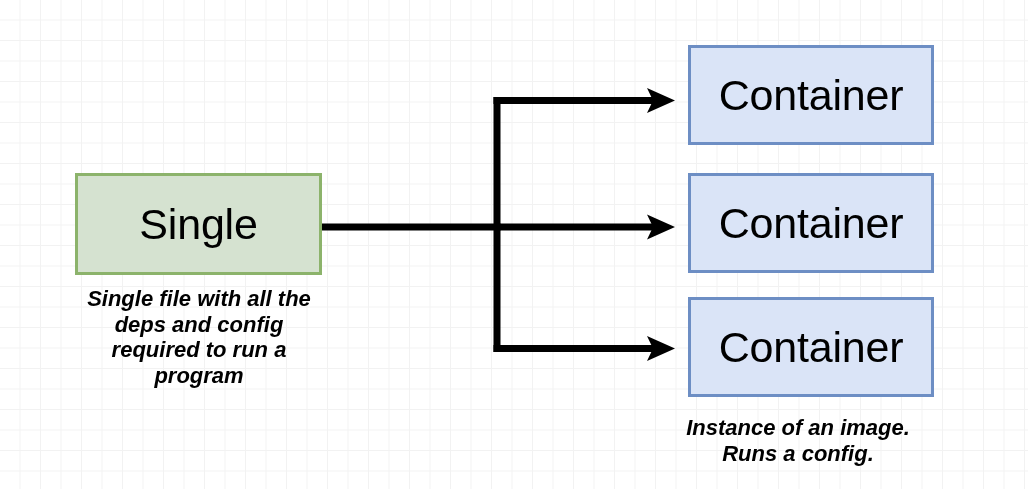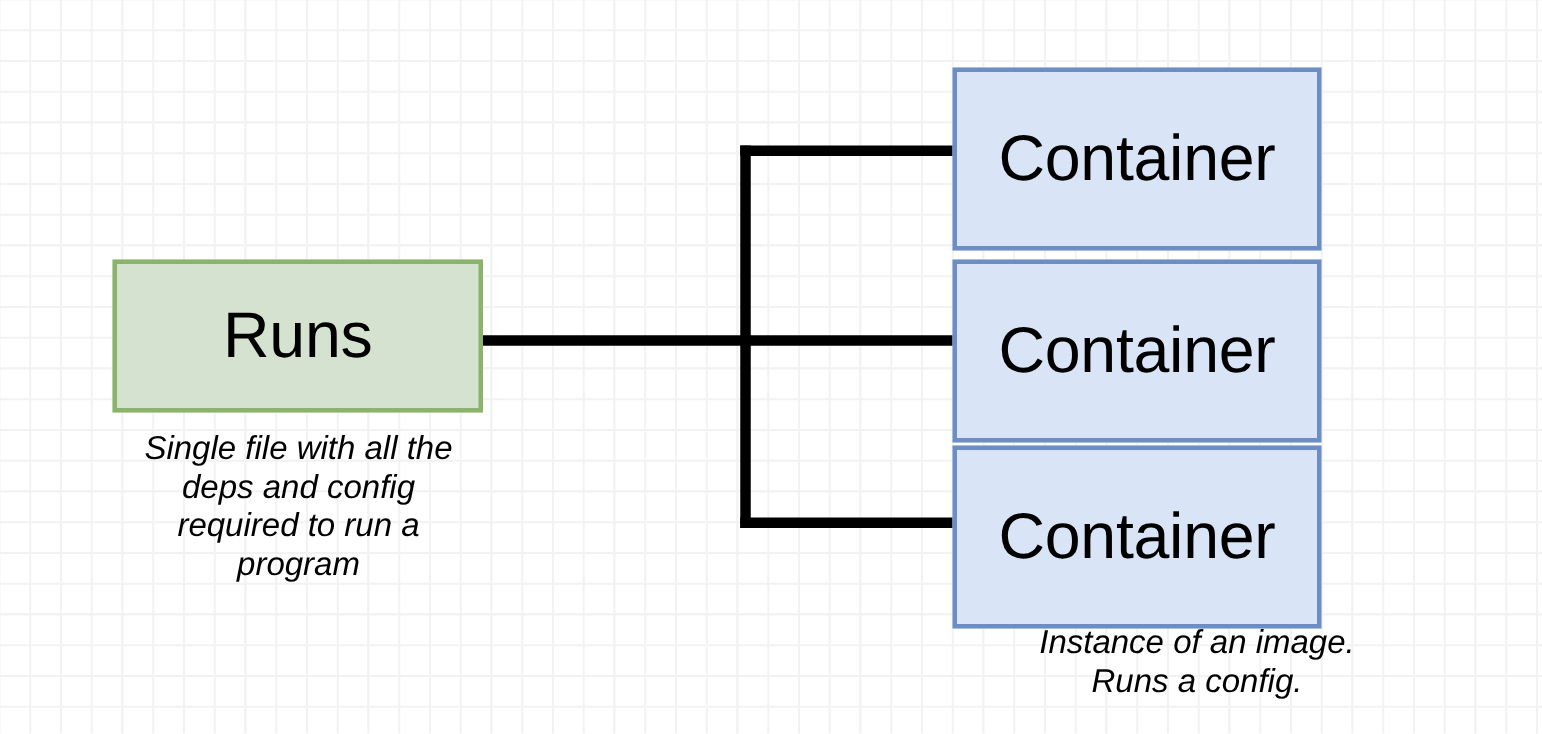--- a/index.html
+++ b/index.html
@@ -53,36 +53,36 @@
   .node.image-node {
     left: 75px;
     top: 173px;
     width: 247px;
     height: 102px;
     background: #d5e2d0;
     border: 3px solid #8cb36b;
   }
 
   .node.container-node {
-    left: 635px;
+    left: 688px;
     width: 246px;
-    height: 122px;
+    height: 100px;
     background: #dae4f7;
     border: 3px solid #6d8ec4;
     text-align: center;
   }
   .node.container-1 { top: 45px; }
   .node.container-2 { top: 173px; }
   .node.container-3 { top: 297px; }
 
   
   .caption {
     position: absolute;
     font-style: italic;
-    font-weight: normal;
+    font-weight: bold;
     color: #000000;
     text-align: center;
     line-height: 1.16;
     white-space: pre-line;
     user-select: none;
   }
   .caption.left-caption {
     left: 56px;
     top: 286px;
     width: 286px;
@@ -129,21 +129,21 @@
     <path class="edge-line" d="M 497 227 L 655 227"></path>
 
     <path class="edge-line" d="M 493.5 348.5 L 655 348.5"></path>
 
     <polygon class="arrow-head" points="675,100.5 647,113 653,100.5 647,88"></polygon>
     <polygon class="arrow-head" points="675,227 647,239.5 653,227 647,214.5"></polygon>
     <polygon class="arrow-head" points="675,348.5 647,361 653,348.5 647,336"></polygon>
   </svg>
 
   <div class="node image-node">
-    <span class="node-label">Runs</span>
+    <span class="node-label">Single</span>
   </div>
 
   <div class="node container-node container-1">
     <span class="node-label">Container</span>
   </div>
   <div class="node container-node container-2">
     <span class="node-label">Container</span>
   </div>
   <div class="node container-node container-3">
     <span class="node-label">Container</span>

